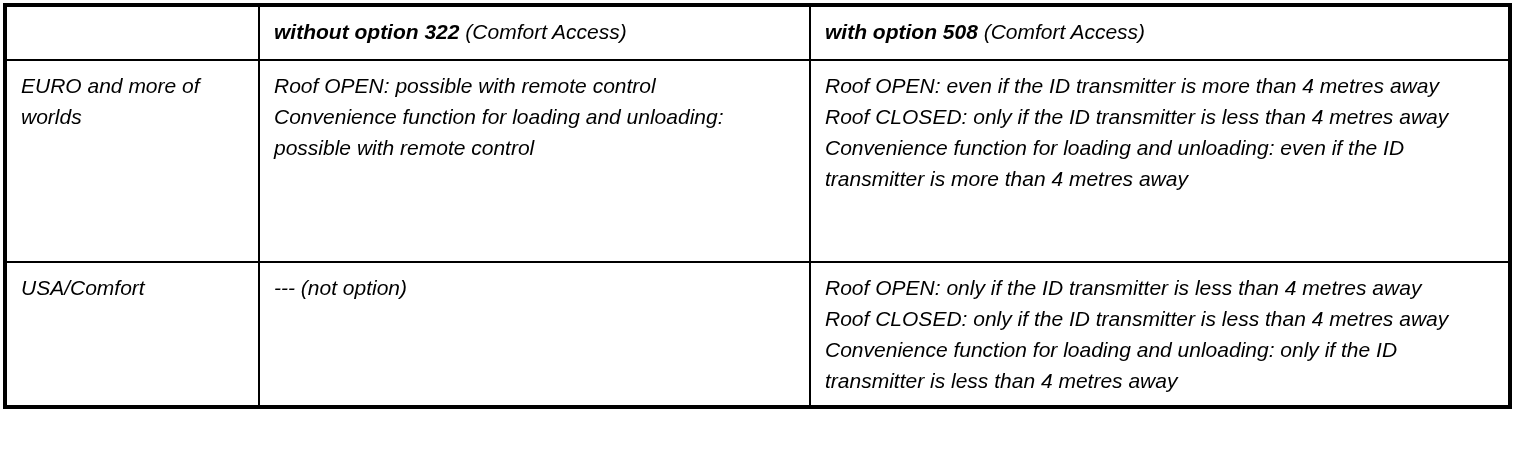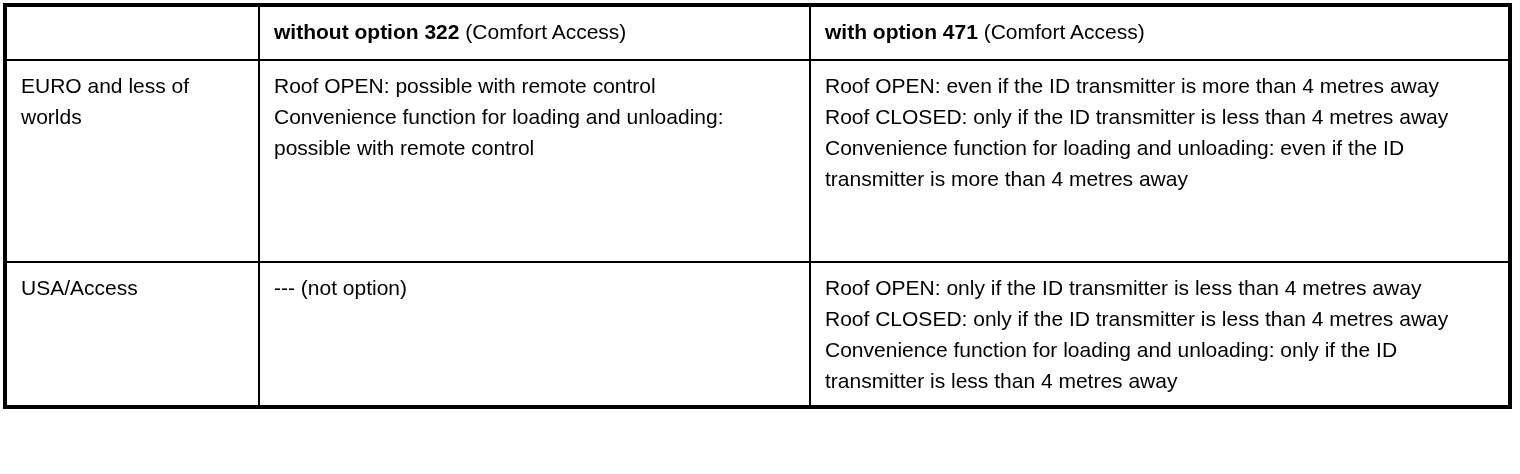--- a/index.html
+++ b/index.html
@@ -18,20 +18,21 @@
   }
   table.doc-table {
     position: absolute;
     left: 3px;
     top: 3px;
     width: 1505px;
     height: 358px;
     border-collapse: collapse;
     table-layout: fixed;
     border: 4px solid #000000;
+    font-style: italic;
   }
   table.doc-table th,
   table.doc-table td {
     border: 2px solid #000000;
     vertical-align: top;
     text-align: left;
     padding: 9px 14px 9px 14px;
     font-size: 21px;
     line-height: 31px;
     font-weight: normal;
@@ -51,33 +52,33 @@
 <table class="doc-table">
   <colgroup>
     <col style="width:254px">
     <col style="width:551px">
     <col style="width:700px">
   </colgroup>
   <tbody>
     <tr class="header-row">
       <th class="corner-cell"></th>
       <th><span class="bold-seg">without option 322</span><span> (Comfort Access)</span></th>
-      <th><span class="bold-seg">with option 471</span><span> (Comfort Access)</span></th>
+      <th><span class="bold-seg">with option 508</span><span> (Comfort Access)</span></th>
     </tr>
 
     <tr class="data-row-euro">
-      <td class="region-label">EURO and less of worlds</td>
+      <td class="region-label">EURO and more of worlds</td>
       <td class="cell-without">Roof OPEN: possible with remote control
 Convenience function for loading and unloading: possible with remote control</td>
       <td class="cell-with">Roof OPEN: even if the ID transmitter is more than 4 metres away
 Roof CLOSED: only if the ID transmitter is less than 4 metres away
 Convenience function for loading and unloading: even if the ID transmitter is more than 4 metres away</td>
     </tr>
 
     <tr class="data-row-usa">
-      <td class="region-label">USA/Access</td>
+      <td class="region-label">USA/Comfort</td>
       <td class="cell-without">--- (not option)</td>
       <td class="cell-with">Roof OPEN: only if the ID transmitter is less than 4 metres away
 Roof CLOSED: only if the ID transmitter is less than 4 metres away
 Convenience function for loading and unloading: only if the ID transmitter is less than 4 metres away</td>
     </tr>
   </tbody>
 </table>
 
 </body></html>

